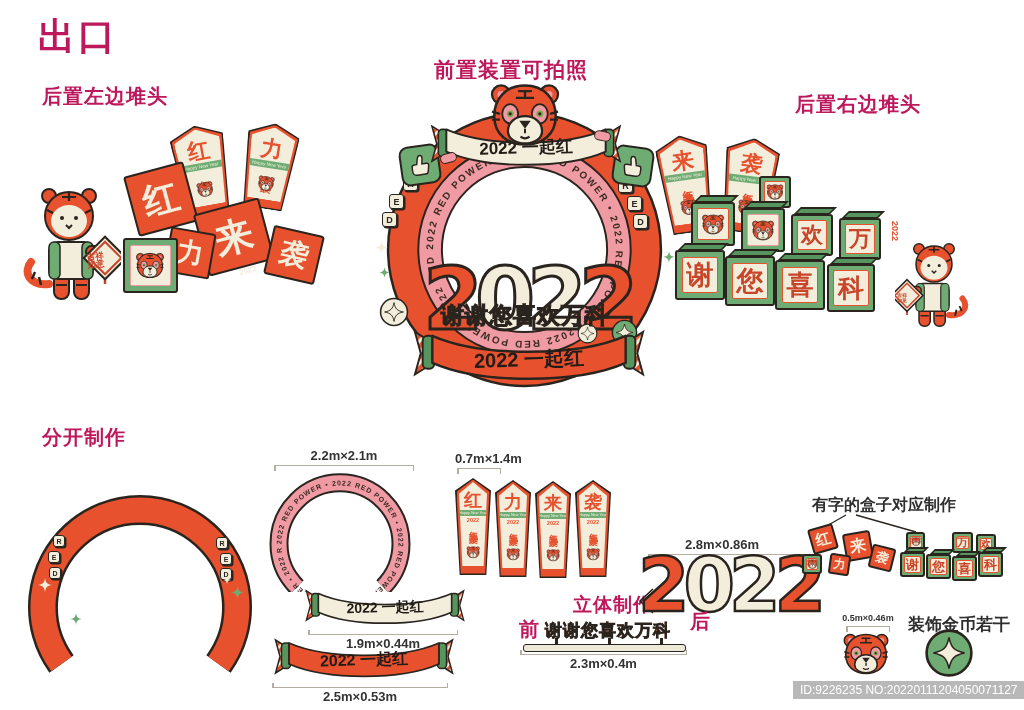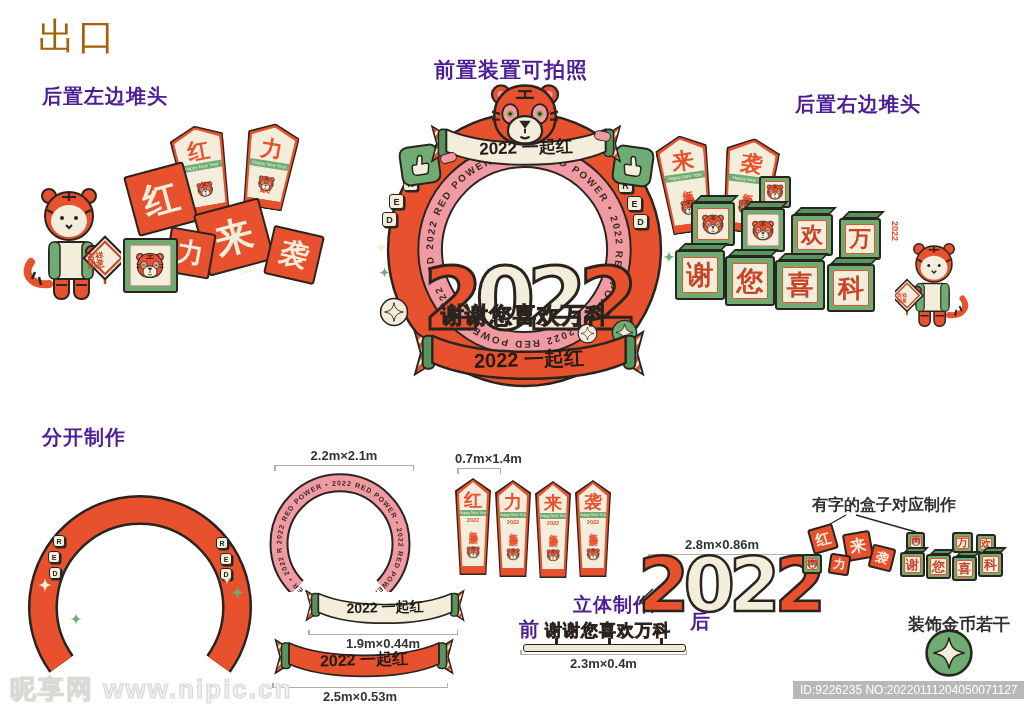--- a/index.html
+++ b/index.html
@@ -3,22 +3,22 @@
 <meta charset="utf-8">
 <style>
   :root{
     --red:#E8512E; --dred:#C9452A; --pink:#F09AA4; --cream:#F3EEDC;
     --green:#6FAC74; --dgreen:#57955E; --ink:#2A241F; --dimc:#B5ADA0; --txt:#333;
   }
   *{margin:0;padding:0;box-sizing:border-box}
   body{background:#888;font-family:"Liberation Sans",sans-serif}
   .stage{position:relative;width:1024px;height:710px;background:#fff;overflow:hidden;margin:0 auto}
   .abs{position:absolute}
-  .h1{position:absolute;font-size:37px;font-weight:400;color:#a16207;letter-spacing:3px}
-  .h2{position:absolute;font-size:20px;font-weight:800;color:#4c1d95;letter-spacing:1px}
+  .h1{position:absolute;font-size:37px;font-weight:700;color:#be185d;letter-spacing:3px}
+  .h2{position:absolute;font-size:20px;font-weight:800;color:#be185d;letter-spacing:1px}
   .h3{position:absolute;font-size:16px;font-weight:800;color:#2f2f2f}
   
   .dim{position:absolute;color:var(--txt)}
   .dim-t{font-size:13px;font-weight:700;text-align:center;line-height:1.1}
   .dim.sm .dim-t{font-size:9px}
   .dim-l{border-top:1.5px solid var(--dimc);height:0;position:relative;margin-top:2px}
   .dim-l::before,.dim-l::after{content:"";position:absolute;width:1.5px;height:5px;background:var(--dimc)}
   .dim.down .dim-l::before{left:0;top:0}.dim.down .dim-l::after{right:0;top:0}
   .dim.up .dim-l{margin:0 0 2px 0}
   .dim.up .dim-l::before{left:0;top:-5px}.dim.up .dim-l::after{right:0;top:-5px}
@@ -539,24 +539,32 @@
         <div class="topface" style="height:6px;top:-7px"></div>
         <div class="pnl">喜</div>
       </div>
     <div class="cube greenc" style="left:176px;top:60px;width:25px;height:25px;font-size:13px">
         <div class="topface" style="height:6px;top:-7px"></div>
         <div class="pnl">科</div>
       </div>
   </div>
 
 
+  <div class="abs" style="left:836px;top:612px;width:64px;height:75px">
+    <div class="dim down sm" style="left:6px;top:2px;width:52px">
+      <div class="dim-t">0.5m×0.46m</div>
+        <div class="dim-l" style="width:44px;margin-left:4px"></div>
+    </div>
+    <svg class="abs" style="left:6px;top:16px" width="48" height="52" viewBox="0 0 64 58">
+        <use href="#tiger-head"></use>
+      </svg>
+  </div>
 
   <div class="abs" style="left:908px;top:604px;width:110px;height:95px">
     <div class="h3" style="left:0;top:9px;font-size:17px">装饰金币若干</div>
     <svg class="abs" style="left:16px;top:24px;color:#6FAC74" width="50" height="50">
         <use href="#coin"></use>
       </svg>
   </div>
 
-  <div class="wm-site" style="left:10px;top:672px">昵享网 www.nipic.cn</div>
   <div class="wm-id" style="left:793px;top:681px">ID:9226235 NO:20220111204050071127</div>
 
 </div>
 
 </body></html>

